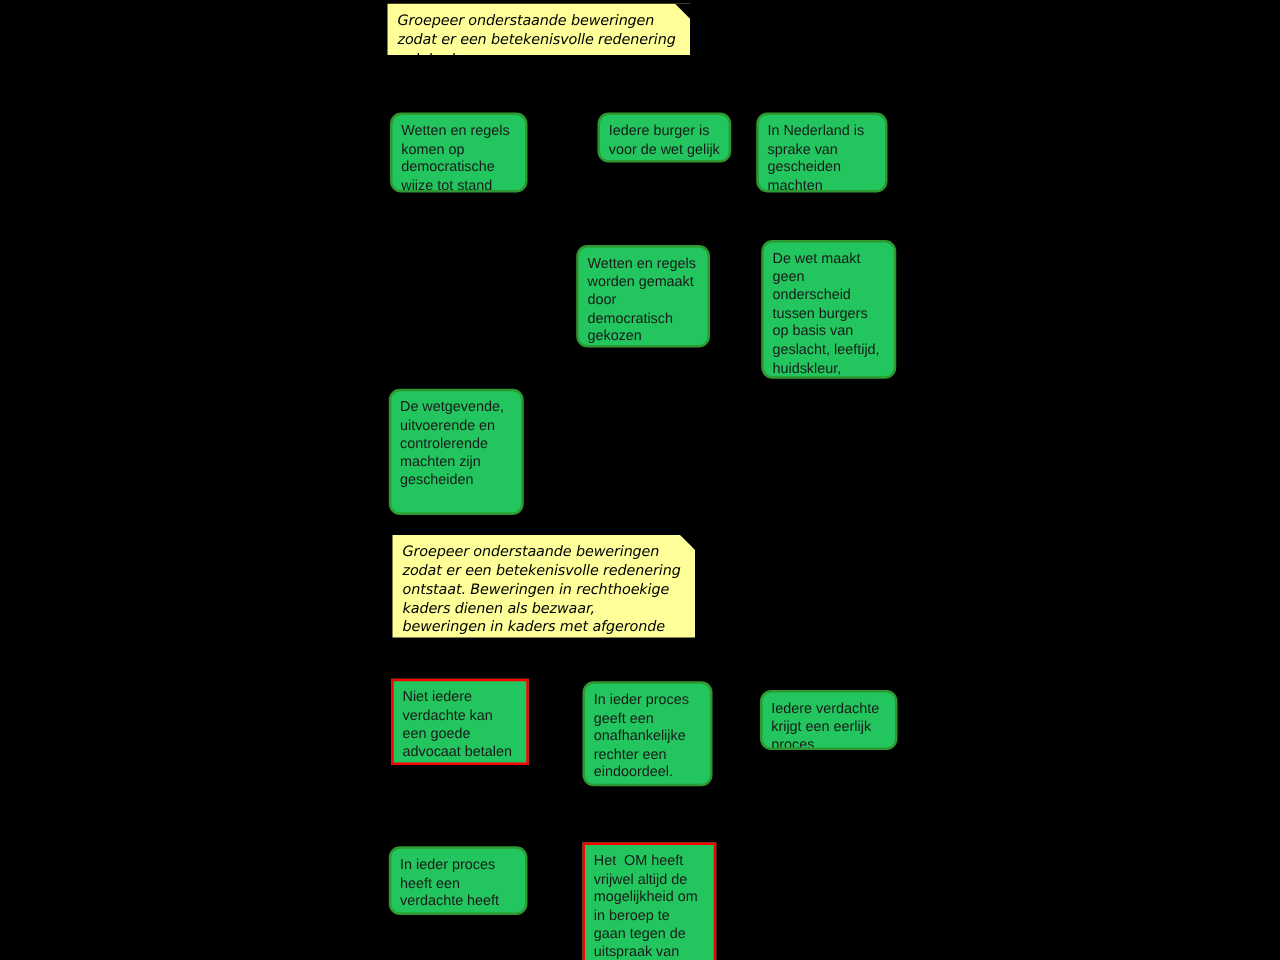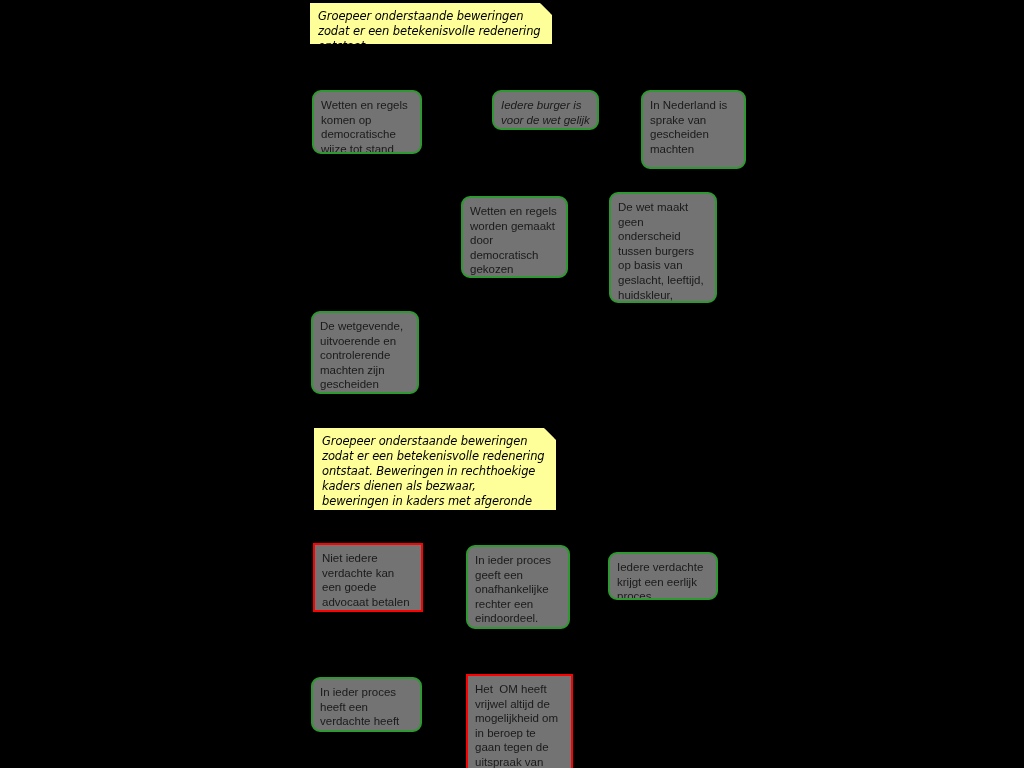--- a/index.html
+++ b/index.html
@@ -58,21 +58,21 @@
     clip-path: polygon(0 0, 100% 100%, 0 100%);
   }
   .note p {
     margin: 0;
     white-space: pre-wrap;
   }
 
   
   .card {
     position: absolute;
-    background: #737373;
+    background: #22c55e;
     color: #1a1a1a;
     font-family: "Liberation Sans", sans-serif;
     font-size: 11.5px;
     line-height: 14.6px;
     padding: 6px 7px 5px 7px;
     box-sizing: border-box;
     overflow: hidden;
   }
   .card.rounded {
     border: 2px solid #2e9930;
@@ -94,38 +94,38 @@
 
   <div class="note" style="left:310px; top:3px; width:242px; height:41px;">
     <span class="fold"></span>
     <p>Groepeer onderstaande beweringen zodat er een betekenisvolle redenering ontstaat.</p>
   </div>
 
   <div class="card rounded" style="left:312px; top:90px; width:110px; height:64px;">
     <p>Wetten en regels komen op democratische wijze tot stand</p>
   </div>
 
-  <div class="card rounded" style="left:492px; top:90px; width:107px; height:40px;font-style:italic;">
+  <div class="card rounded" style="left:478px; top:90px; width:107px; height:40px;">
     <p>Iedere burger is voor de wet gelijk</p>
   </div>
 
-  <div class="card rounded" style="left:605px; top:90px; width:105px; height:79px;margin-left:36px;">
+  <div class="card rounded" style="left:605px; top:90px; width:105px; height:64px;">
     <p>In Nederland is sprake van gescheiden machten</p>
   </div>
 
 
   <div class="card rounded" style="left:461px; top:196px; width:107px; height:82px;">
     <p>Wetten en regels worden gemaakt door democratisch gekozen machtshebbers</p>
   </div>
 
   <div class="card rounded" style="left:609px; top:192px; width:108px; height:111px;">
     <p>De wet maakt geen onderscheid tussen burgers op basis van geslacht, leeftijd, huidskleur, afkomst, rang of stand</p>
   </div>
 
-  <div class="card rounded" style="left:311px; top:311px; width:108px; height:83px;">
+  <div class="card rounded" style="left:311px; top:311px; width:108px; height:101px;">
     <p>De wetgevende, uitvoerende en controlerende machten zijn gescheiden</p>
   </div>
 
   <div class="note" style="left:314px; top:428px; width:242px; height:82px;">
     <span class="fold"></span>
     <p>Groepeer onderstaande beweringen zodat er een betekenisvolle redenering ontstaat. Beweringen in rechthoekige kaders dienen als bezwaar, beweringen in kaders met afgeronde hoeken als reden.</p>
   </div>
 
   <div class="card square" style="left:313px; top:543px; width:110px; height:69px;">
     <p>Niet iedere verdachte kan een goede advocaat betalen</p>

